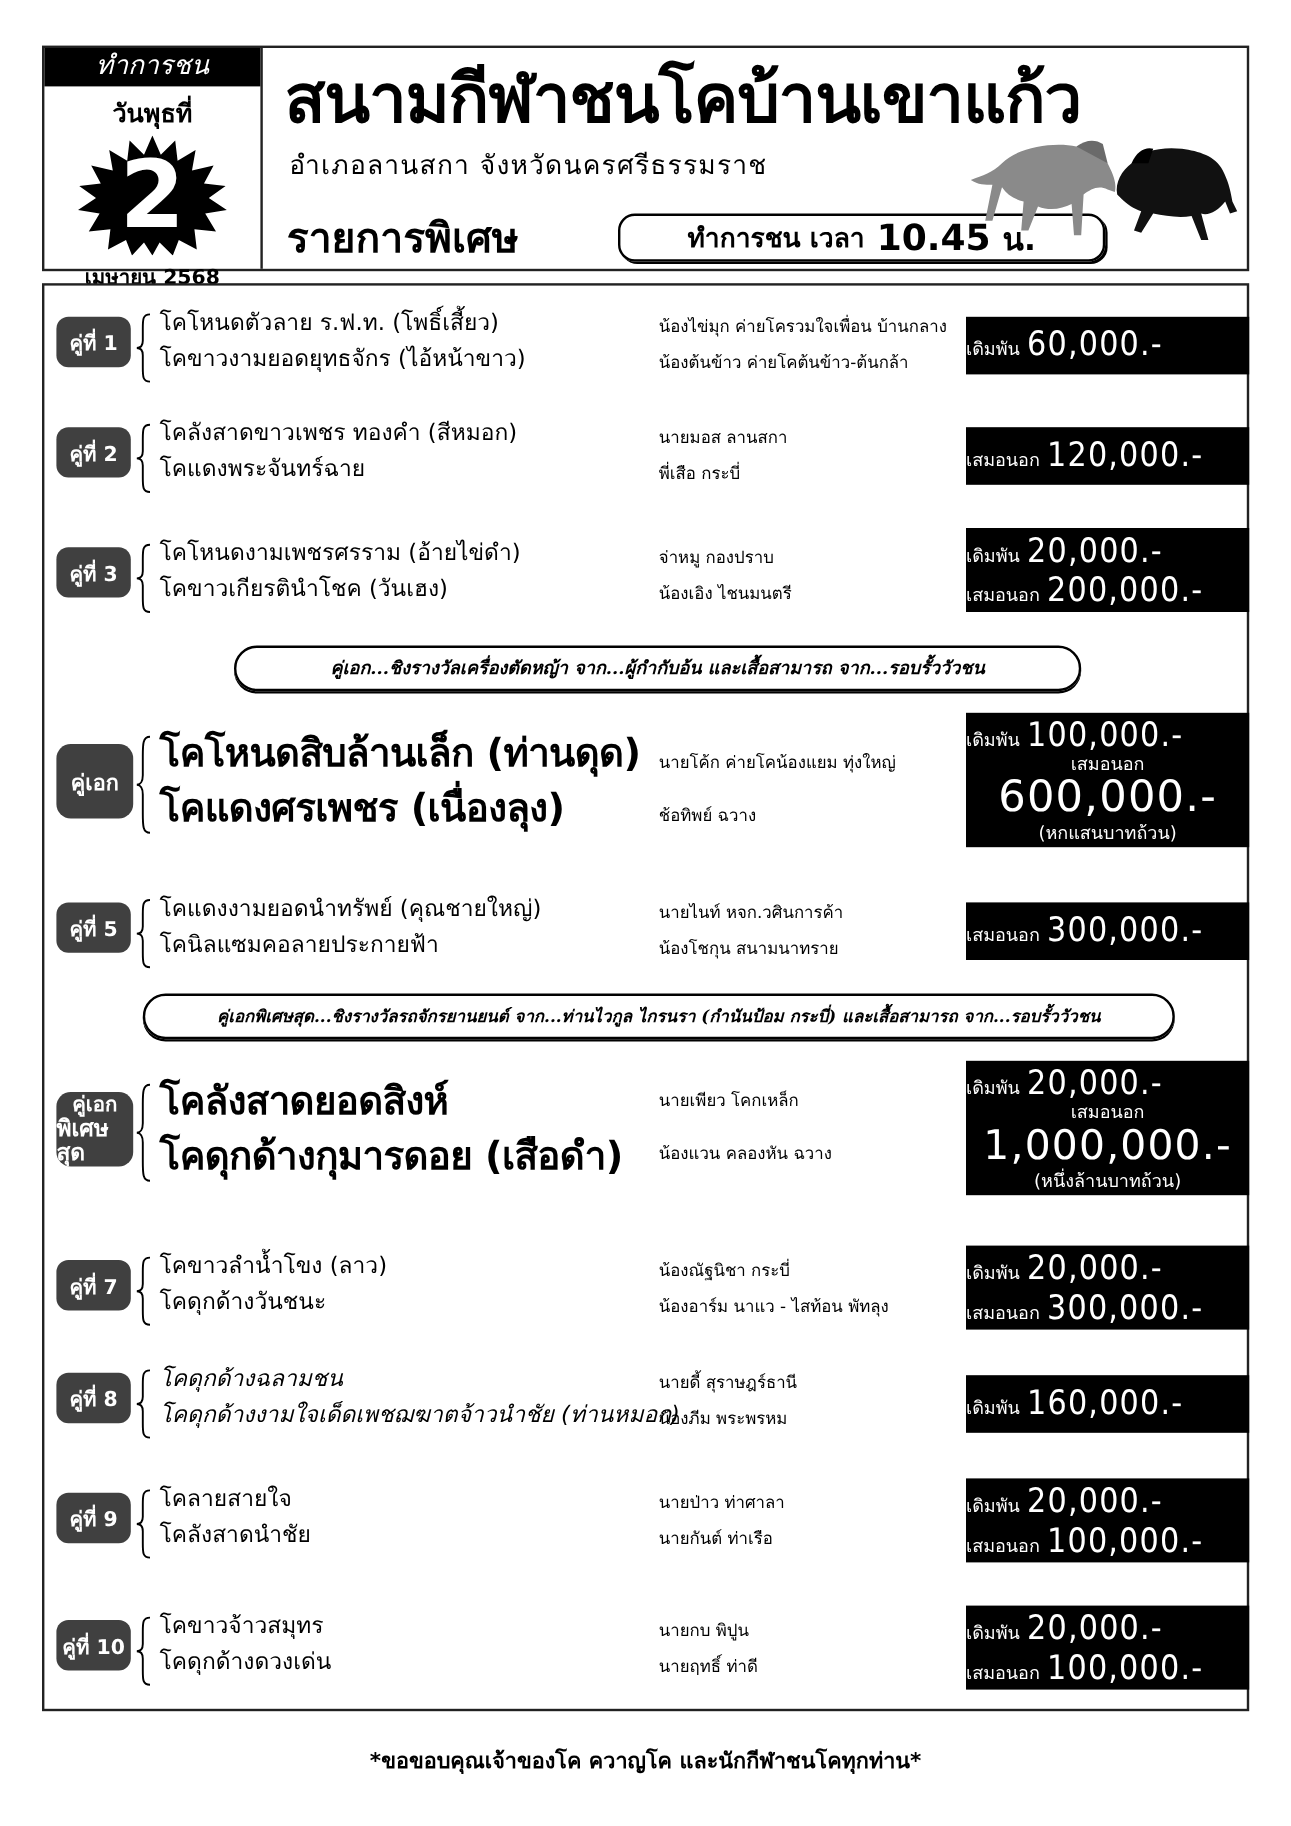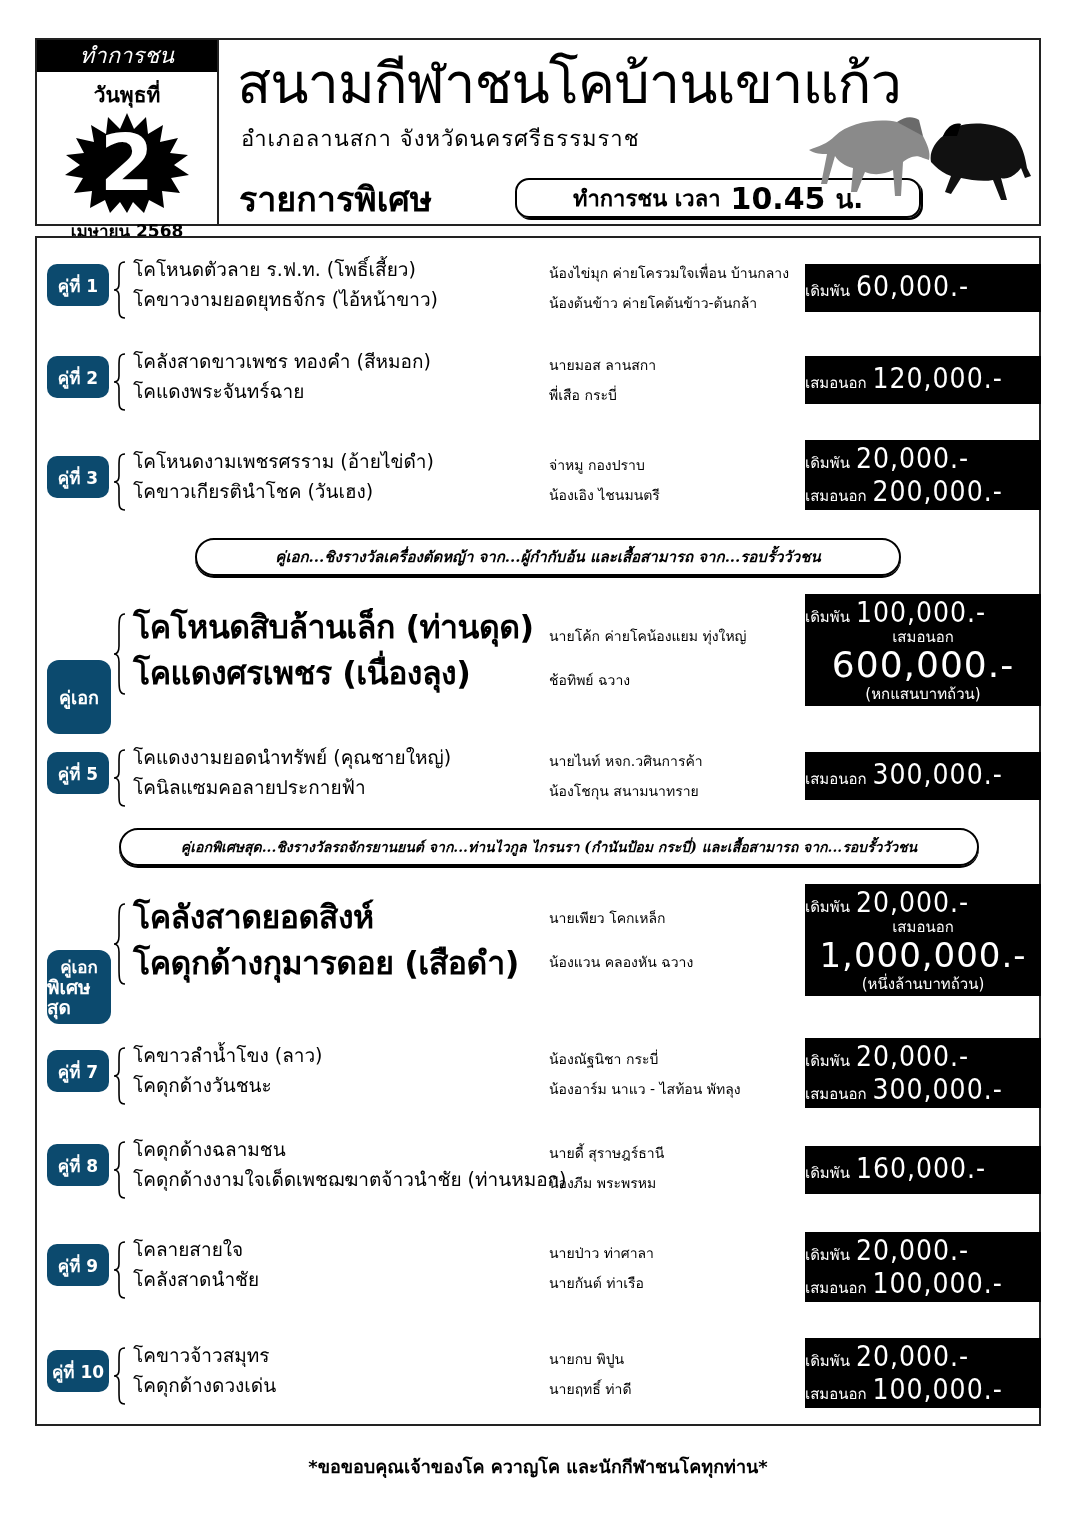--- a/index.html
+++ b/index.html
@@ -9,35 +9,35 @@
   
   .header { position: absolute; left: 35px; top: 38px; width: 1006px; height: 188px; border: 2px solid #222; }
   .datebox { position: absolute; left: 0; top: 0; width: 182px; height: 184px; border-right: 2px solid #222; }
   .datebox .band { height: 32px; background: #000; color: #fff; text-align: center; font-family: "DejaVu Serif", serif; font-style: italic; font-size: 22px; line-height: 32px; }
   .datebox .weekday { text-align: center; font-weight: bold; font-size: 21px; margin-top: 6px; }
   .starwrap { position: relative; width: 130px; height: 100px; margin: 2px auto 0; }
   .starwrap svg { position: absolute; left: 0; top: 0; }
   .starwrap .num { position: absolute; left: 0; right: 0; top: 4px; text-align: center; color: #fff; font-weight: bold; font-size: 78px; line-height: 92px; }
   .datebox .monthyear { text-align: center; font-weight: bold; font-size: 17px; margin-top: 4px; }
 
-  .title { position: absolute; left: 200px; top: 4px; font-weight: normal; font-size: 56px; letter-spacing: -1px; line-height: 80px; white-space: nowrap; text-align: right; }
+  .title { position: absolute; left: 200px; top: 4px; font-weight: bold; font-size: 56px; letter-spacing: -1px; line-height: 80px; white-space: nowrap; text-align: right; }
   .subtitle { position: absolute; left: 204px; top: 84px; font-family: "DejaVu Serif", serif; font-size: 22px; line-height: 30px; letter-spacing: 1px; }
   .special { position: absolute; left: 202px; top: 136px; font-weight: bold; font-size: 34px; line-height: 46px; }
   .timebox { position: absolute; left: 478px; top: 138px; width: 406px; height: 40px; border: 2px solid #000; border-radius: 14px; box-shadow: 2px 2px 0 #000; display: flex; align-items: center; justify-content: center; gap: 10px; font-weight: bold; }
   .timebox .lbl { font-size: 22px; }
   .timebox .time { font-size: 30px; }
   .timebox .unit { font-size: 26px; }
   .bulls { position: absolute; right: 6px; top: 56px; width: 232px; height: 110px; }
 
   
   .main { position: absolute; left: 35px; top: 236px; width: 1006px; height: 1190px; border: 2px solid #222; }
 
   .match { position: absolute; left: 0; width: 1002px; }
-  .badge { position: absolute; left: 10px; width: 62px; height: 42px; background: #0c4a6e; color: #fff; border-radius: 10px; font-weight: bold; font-size: 17px; display: flex; align-items: center; justify-content: center; }
-  .badge.big { width: 64px; height: 74px; font-size: 18px; border-radius: 12px; margin-top: 40px; }
+  .badge { position: absolute; left: 10px; width: 62px; height: 42px; background: #404040; color: #fff; border-radius: 10px; font-weight: bold; font-size: 17px; display: flex; align-items: center; justify-content: center; }
+  .badge.big { width: 64px; height: 62px; font-size: 18px; border-radius: 12px; }
   .badge.big2 { flex-direction: column; line-height: 20px; font-size: 17px; }
   .badge.big2 .b2 { font-size: 19px; }
   .brace { position: absolute; left: 76px; width: 16px; }
   .cows { position: absolute; left: 96px; }
   .cow { font-size: 19px; white-space: nowrap; line-height: 30px; }
   .cows.big .cow { font-size: 32px; font-weight: bold; line-height: 46px; letter-spacing: -0.5px; }
   .owners { position: absolute; left: 512px; }
   .owner { font-size: 14px; white-space: nowrap; line-height: 30px; }
   .prize { position: absolute; left: 768px; width: 236px; background: #000; color: #fff; text-align: center; }
   .prize .line { white-space: nowrap; display: flex; align-items: baseline; gap: 6px; }
@@ -254,21 +254,21 @@
           <span class="pa">300,000.-</span>
         </div>
     </div>
   </div>
 
   <div class="match" style="top:900px;height:64px;">
     <div class="badge" style="top:6px;">คู่ที่ 8</div>
     <svg class="brace" style="top:2px;" height="60" viewBox="0 0 16 60">
         <path d="M12,2 C6,2 6,6 6,14 L6,24 C6,28 4,30 1,30 C4,30 6,32 6,36 L6,46 C6,54 6,58 12,58" fill="none" stroke="#000" stroke-width="1.6"></path>
       </svg>
-    <div class="cows" style="top:-4px;">
+    <div class="cows" style="top:-4px;font-style:italic;">
       <div class="cow">โคดุกด้างฉลามชน</div>
       <div class="cow">โคดุกด้างงามใจเด็ดเพชฌฆาตจ้าวนำชัย (ท่านหมอก)</div>
     </div>
     <div class="owners" style="top:0px;">
       <div class="owner">นายดี้ สุราษฎร์ธานี</div>
       <div class="owner">น้องภีม พระพรหม</div>
     </div>
     <div class="prize" style="top:8px;height:48px;padding-top:6px;">
       <div class="line">
           <span class="pl">เดิมพัน</span>

